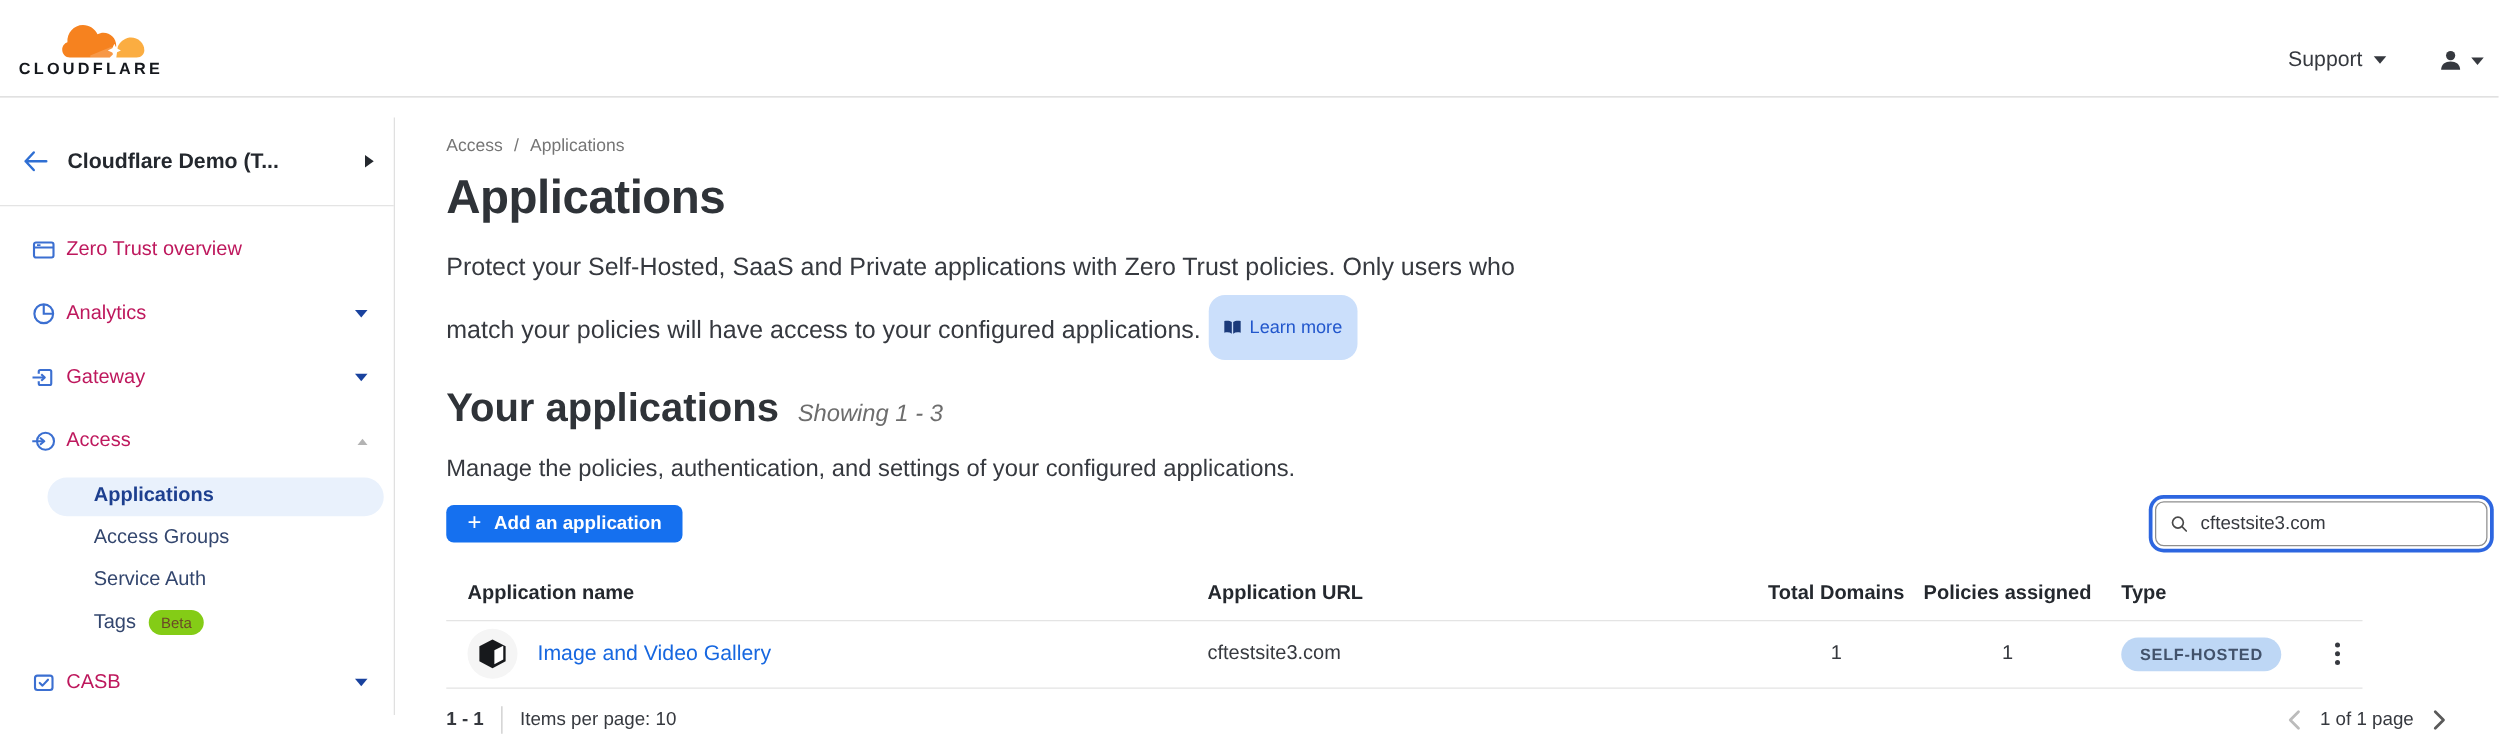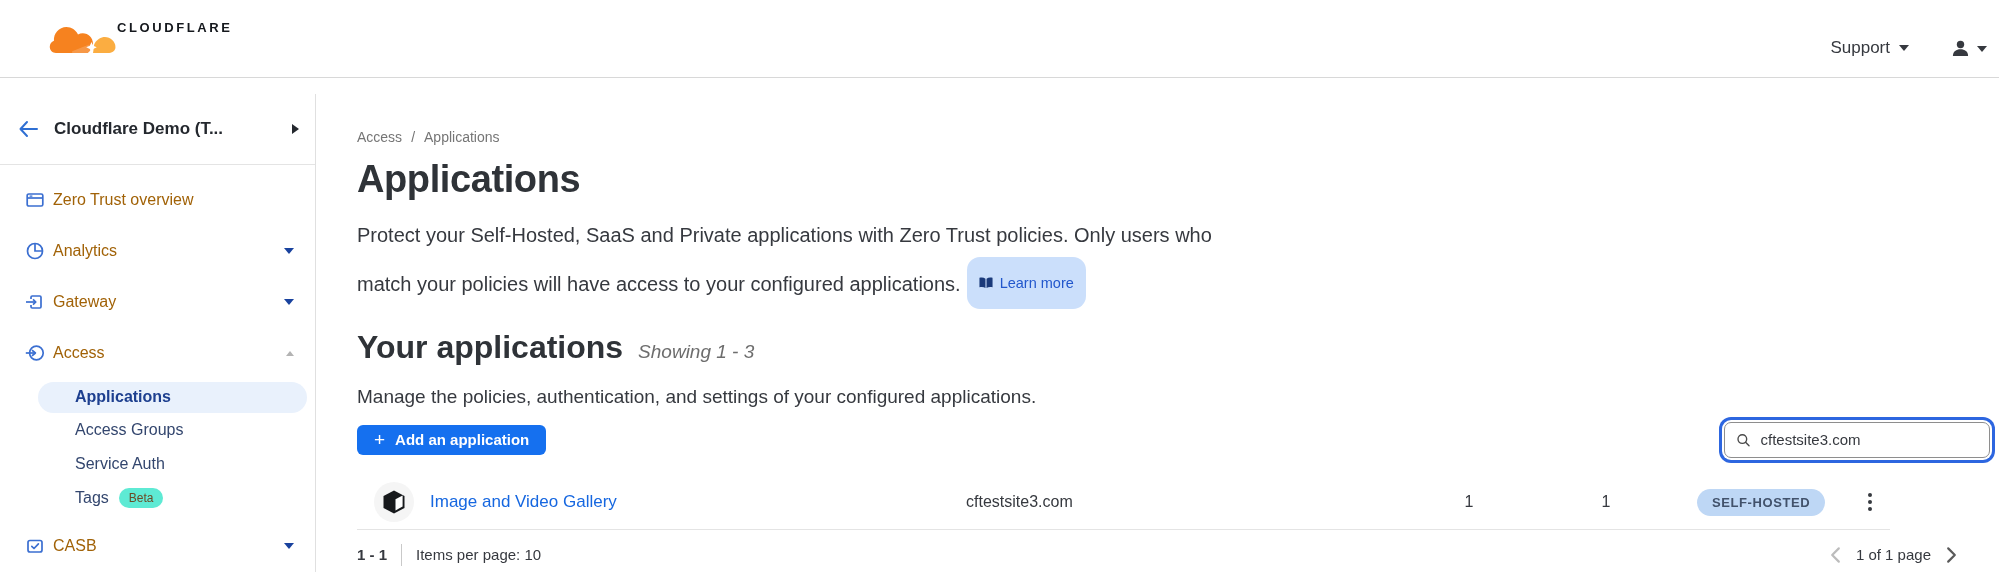--- a/index.html
+++ b/index.html
@@ -5,46 +5,46 @@
   * { box-sizing: border-box; }
   html,body { margin:0; padding:0; }
   body {
     width:1999px; height:588px; background:#fff; color:#36393f;
     font-family:"Liberation Sans", sans-serif; overflow:hidden; position:relative;
   }
 
   
   .topbar { height:78px; display:flex; align-items:center; justify-content:space-between;
             padding:0 8px 0 15px; border-bottom:1px solid #d8d8d8; background:#fff; }
-  .logo { display:flex; flex-direction:row; align-items:flex-start; cursor:pointer; }
+  .logo { display:flex; flex-direction:column; align-items:flex-start; cursor:pointer; }
   .logo-cloud { width:68px; height:34px; margin-left:34px; }
   .wordmark { font-size:13px; font-weight:bold; letter-spacing:2.6px; color:#15181d; margin-top:-2px; }
   .topbar-right { display:flex; align-items:flex-end; gap:42px; margin-right:4px;margin-top:19px; }
   .support { display:flex; align-items:center; gap:9px; font-size:17px; color:#36393f; cursor:pointer; }
   .caret-down { width:0; height:0; border-left:5px solid transparent; border-right:5px solid transparent; border-top:6px solid #36393f; }
   .user-menu { display:flex; align-items:center; gap:7px; cursor:pointer; }
 
   
   .shell { display:flex; height:509px;align-items:center; }
   .sidebar { width:316px; flex-shrink:0; border-right:1px solid #e0e0e0; background:#fff; }
   .side-header { height:71px; display:flex; align-items:center; padding:0 16px 0 17px; border-bottom:1px solid #e4e4e4; }
   .acct-label { font-size:17px; font-weight:bold; color:#24282e; margin-left:15px; flex:1; white-space:nowrap; overflow:hidden; }
   .acct-caret { width:0; height:0; border-top:5px solid transparent; border-bottom:5px solid transparent; border-left:7px solid #24282e; cursor:pointer; }
 
   .nav { padding-top:10px; }
   .nav-item { height:51px; display:flex; align-items:center; padding:0 21px 0 25px; cursor:pointer; }
   .nav-icon { width:20px; height:20px; margin-right:8px; flex-shrink:0; }
-  .nav-label { font-size:16px; color:#a16207; flex:1; }
+  .nav-label { font-size:16px; color:#be185d; flex:1; }
   .chev-dn { width:0; height:0; border-left:5px solid transparent; border-right:5px solid transparent; border-top:6px solid #19429e; }
   .chev-up-gray { width:0; height:0; border-left:4px solid transparent; border-right:4px solid transparent; border-bottom:5px solid #b3b3b3; }
 
   .sub-item { height:34px; display:flex; align-items:center; padding-left:75px; font-size:16px; color:#33466e; cursor:pointer; }
   .sub-item.pill { margin:3px 8px 0 38px; height:31px; padding-left:37px; border-radius:16px; background:#e9f1fc; }
   .sub-item.pill .sub-label { font-weight:bold; color:#1d3f8f; }
-  .beta-badge { margin-left:10px; background:#5eead4; color:#6b4a26; font-size:12px; padding:3px 10px; border-radius:11px; }
+  .beta-badge { margin-left:10px; background:#84cc16; color:#6b4a26; font-size:12px; padding:3px 10px; border-radius:11px; }
   .casb-item { margin-top:6px; }
 
   
   .main { flex:1; padding:0 42px 0 41px; position:relative; }
   .breadcrumb { margin-top:43px; display:flex; align-items:center; gap:9px; font-size:14px; color:#757575; }
   .crumb { cursor:pointer; }
   .page-title { margin:12px 0 0; font-size:38px; line-height:44px; font-weight:bold; color:#2f3338; letter-spacing:-0.4px; }
   .page-desc { margin-top:12px; font-size:20px; line-height:44px; max-width:878px; color:#36393f; }
   .learn-more { display:inline-flex; align-items:center; gap:7px; vertical-align:2px; margin-left:6px;
                 background:#cbdffb; color:#2257cc; font-size:14.5px; padding:4px 12px; border-radius:13px; cursor:pointer; }
@@ -226,20 +226,28 @@
       <div class="search-wrap">
         <svg width="16" height="16" viewBox="0 0 16 16">
           <circle cx="7" cy="7" r="4.8" fill="none" stroke="#4a4a4a" stroke-width="1.5"></circle>
           <line x1="10.6" y1="10.6" x2="14.4" y2="14.4" stroke="#4a4a4a" stroke-width="1.5" stroke-linecap="round"></line>
         </svg>
         <input class="search-input" type="text" value="cftestsite3.com" style="">
       </div>
     </div>
 
     <div class="table">
+      <div class="t-head">
+        <div class="th-name">Application name</div>
+        <div>Application URL</div>
+        <div class="th-center">Total Domains</div>
+        <div class="th-center">Policies assigned</div>
+        <div class="th-type">Type</div>
+        <div></div>
+      </div>
 
       <div class="t-row">
         <div class="cell-name">
           <span class="app-icon-circle">
             <svg width="26" height="26" viewBox="0 0 26 26">
               <polygon points="13,1.5 23.5,7 23.5,19 13,24.5 2.5,19 2.5,7" fill="#17191c"></polygon>
               <polygon points="14.5,10.2 21.6,6.6 21.6,17.6 14.5,21.4" fill="#ffffff"></polygon>
             </svg>
           </span>
           <span class="app-link">Image and Video Gallery</span>

